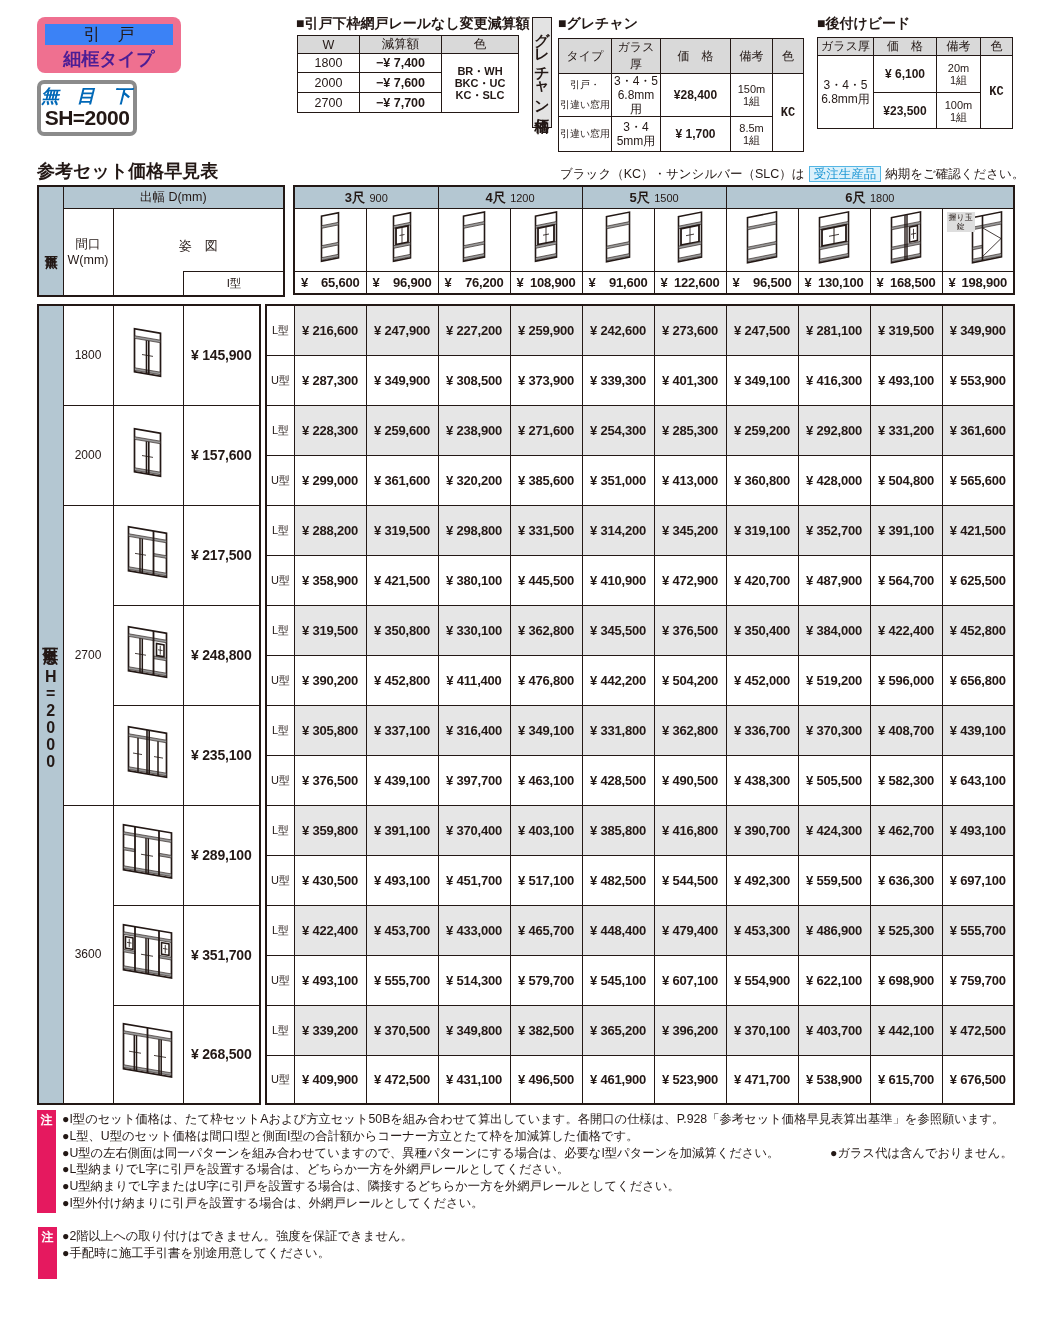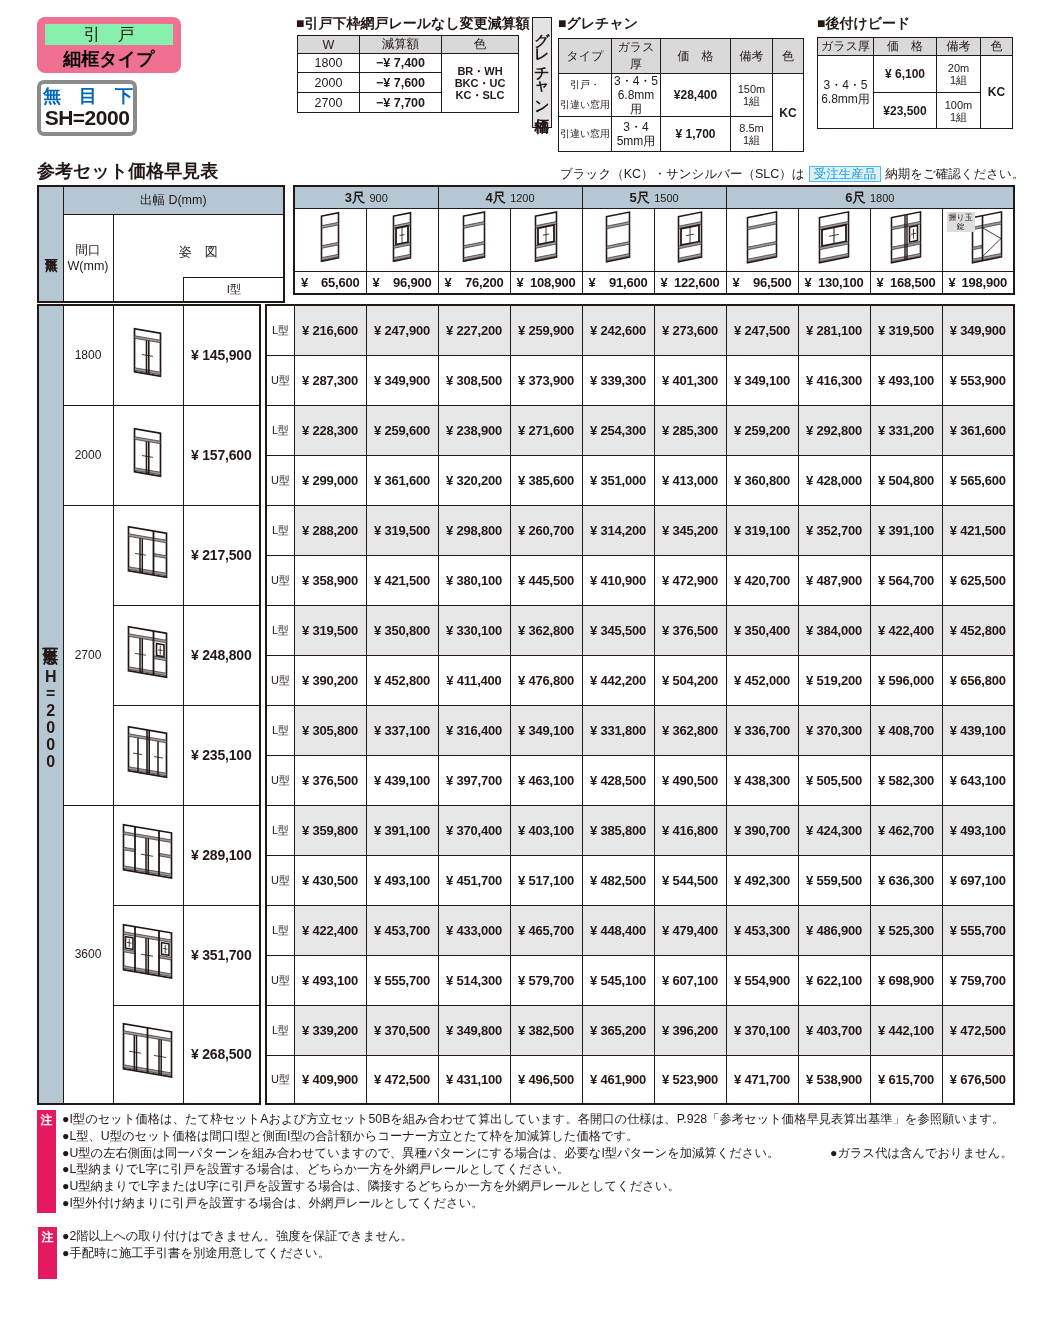--- a/index.html
+++ b/index.html
@@ -8,38 +8,38 @@
 .abs{position:absolute;}
 .pre{white-space:pre-line;}
 table.grid{position:absolute;border-collapse:collapse;table-layout:fixed;}
 table.grid td{border:1px solid #231815;padding:0;text-align:center;vertical-align:middle;overflow:hidden;}
 .thead td{background:#d9d9d9;}
 .blue{background:#b4c7d2;}
 .vtext{display:inline-block;writing-mode:vertical-rl;text-orientation:upright;}
 
 
 .badge-product{left:37px;top:17px;width:144px;height:56px;background:#ef7090;border-radius:8px;}
-.bp-title{position:absolute;left:8px;top:7px;width:128px;height:21px;background:#86efac;text-align:center;font-size:17px;line-height:21px;color:#231815;}
-.bp-sub{position:absolute;left:0;top:31px;width:144px;text-align:center;color:#000000;font-size:18px;font-weight:bold;line-height:22px;}
+.bp-title{position:absolute;left:8px;top:7px;width:128px;height:21px;background:#3b82f6;text-align:center;font-size:17px;line-height:21px;color:#231815;}
+.bp-sub{position:absolute;left:0;top:31px;width:144px;text-align:center;color:#4c1d95;font-size:18px;font-weight:bold;line-height:22px;}
 .badge-spec{left:37px;top:80px;width:100px;height:56px;border:4px solid #8b8b8b;border-radius:7px;background:#fff;}
-.bs1{text-align:right;color:#0068b7;font-weight:bold;font-size:18px;line-height:22px;margin-top:1px;}
+.bs1{text-align:left;color:#0068b7;font-weight:bold;font-size:18px;line-height:22px;margin-top:1px;font-style:italic;}
 .bs2{text-align:center;font-size:21px;line-height:22px;font-weight:bold;letter-spacing:-0.5px;}
 
 .sec-title{font-size:14px;font-weight:bold;line-height:16px;white-space:nowrap;}
 
 
 .t1{font-size:12.5px;}
 .t1 td.amt{font-weight:bold;}
 .t1 td.col{font-size:11px;font-weight:bold;line-height:12px;}
 .t2,.t3{font-size:12px;}
 .t2 td.typ{font-size:10px;line-height:20px;}
 .t2 td.gl,.t3 td.gl{font-size:12px;line-height:14px;}
 .t2 td.pr,.t3 td.pr{font-weight:bold;font-size:12px;}
 .t2 td.nt,.t3 td.nt{font-size:11px;line-height:12px;}
-.t2 td.cl,.t3 td.cl{font-weight:bold;font-size:12px;}
+.t2 td.cl,.t3 td.cl{font-weight:bold;font-size:12px;font-family:Liberation Mono, monospace;}
 .side-glechan{left:532px;top:17px;width:20px;height:111px;background:#e3e3e3;border:1.5px solid #231815;text-align:center;padding-top:3px;font-size:15px;font-weight:bold;line-height:18px;}
 
 .main-title{left:37px;top:161px;font-size:18px;font-weight:bold;line-height:20px;white-space:nowrap;}
 .notice{left:560px;top:166px;width:450px;text-align:right;font-size:12.5px;line-height:15px;white-space:nowrap;}
 .tag{display:inline-block;background:#dcf1fb;border:1px solid #55b6e4;color:#1a96d4;padding:0 4px;margin:0 4px;line-height:14px;}
 
 
 table.hl,table.hr,table.ml,table.mr{border:2px solid #231815;}
 .hl{font-size:12.5px;}
 .hl .side{font-size:13px;font-weight:bold;line-height:14px;}
@@ -186,21 +186,21 @@
     <span>ブラック（KC）・サンシルバー（SLC）は</span><span class="tag">受注生産品</span><span>納期をご確認ください。</span>
   </div>
 
   <table class="grid hl" style="left:37px;top:185px;width:246px;height:108px;">
     <colgroup>
         <col style="width:25px">
         <col style="width:50px">
         <col style="width:171px">
       </colgroup>
     <tbody>
-        <tr style="height:28px">
+        <tr style="height:22px">
       <td rowspan="2" class="blue"><span class="vtext side">無目下</span></td>
       <td colspan="2" class="blue">出幅 D(mm)</td>
     </tr>
     <tr style="height:86px">
       <td class="pre">間口
 W(mm)</td>
       <td>
         <div class="fig-wrap">
           <div class="fig-label">姿　図</div>
           <div class="itype-box">I型</div>
@@ -651,21 +651,21 @@
           <td>¥ 428,000</td>
           <td>¥ 504,800</td>
           <td>¥ 565,600</td>
         </tr>
 
     <tr class="lrow" style="height:50px">
           <td class="tl">L型</td>
           <td>¥ 288,200</td>
           <td>¥ 319,500</td>
           <td>¥ 298,800</td>
-          <td>¥ 260,700</td>
+          <td>¥ 331,500</td>
           <td>¥ 314,200</td>
           <td>¥ 345,200</td>
           <td>¥ 319,100</td>
           <td>¥ 352,700</td>
           <td>¥ 391,100</td>
           <td>¥ 421,500</td>
         </tr>
     <tr class="urow" style="height:50px">
           <td class="tl">U型</td>
           <td>¥ 358,900</td>

